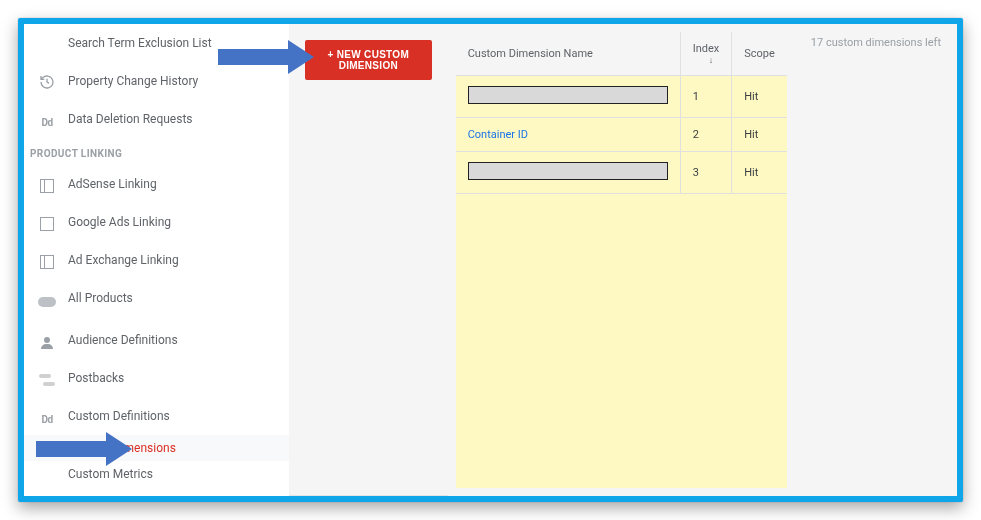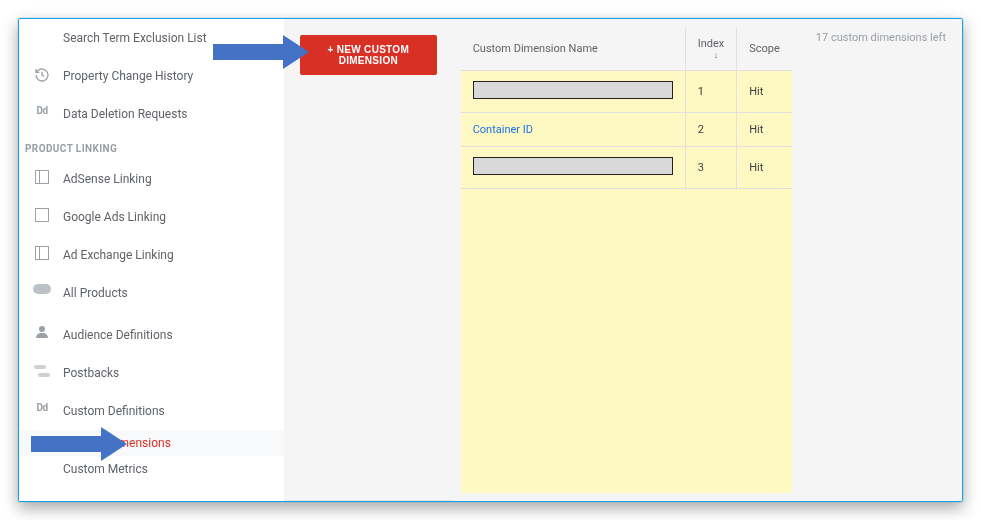--- a/index.html
+++ b/index.html
@@ -7,21 +7,21 @@
     font-family: Roboto, Arial, sans-serif;
     background: #fff;
     width: 981px;
     height: 520px;
     padding: 18px;
   }
   .frame {
     width: 945px;
     height: 484px;
     background: #fff;
-    border: 1px solid #0ea5e9;
+    border: 6px solid #0ea5e9;
     box-shadow: 0 6px 16px rgba(0,0,0,0.35), 0 0 0 1px rgba(0,0,0,0.05);
     border-radius: 2px;
     display: flex;
     overflow: hidden;
     position: relative;
   }
   
   .sidebar {
     width: 265px;
     background: #fff;
@@ -38,21 +38,21 @@
   }
   .side-item .label { color: #5f6368; }
   .side-section-header {
     padding: 10px 14px 6px 6px;
     font-size: 10px;
     font-weight: 700;
     color: #9aa0a6;
     letter-spacing: .4px;
   }
   .icon-slot {
-    width: 18px; height: 18px; display:flex; align-items:flex-start; justify-content:center;
+    width: 18px; height: 18px; display:flex; align-items:flex-end; justify-content:center;
     color:#9aa0a6; flex-shrink:0;
   }
   .sub-item {
     padding: 6px 14px 6px 44px;
     font-size: 12px;
     cursor: pointer;
     color:#5f6368;
   }
   .sub-item.active {
     color:#d93025;

